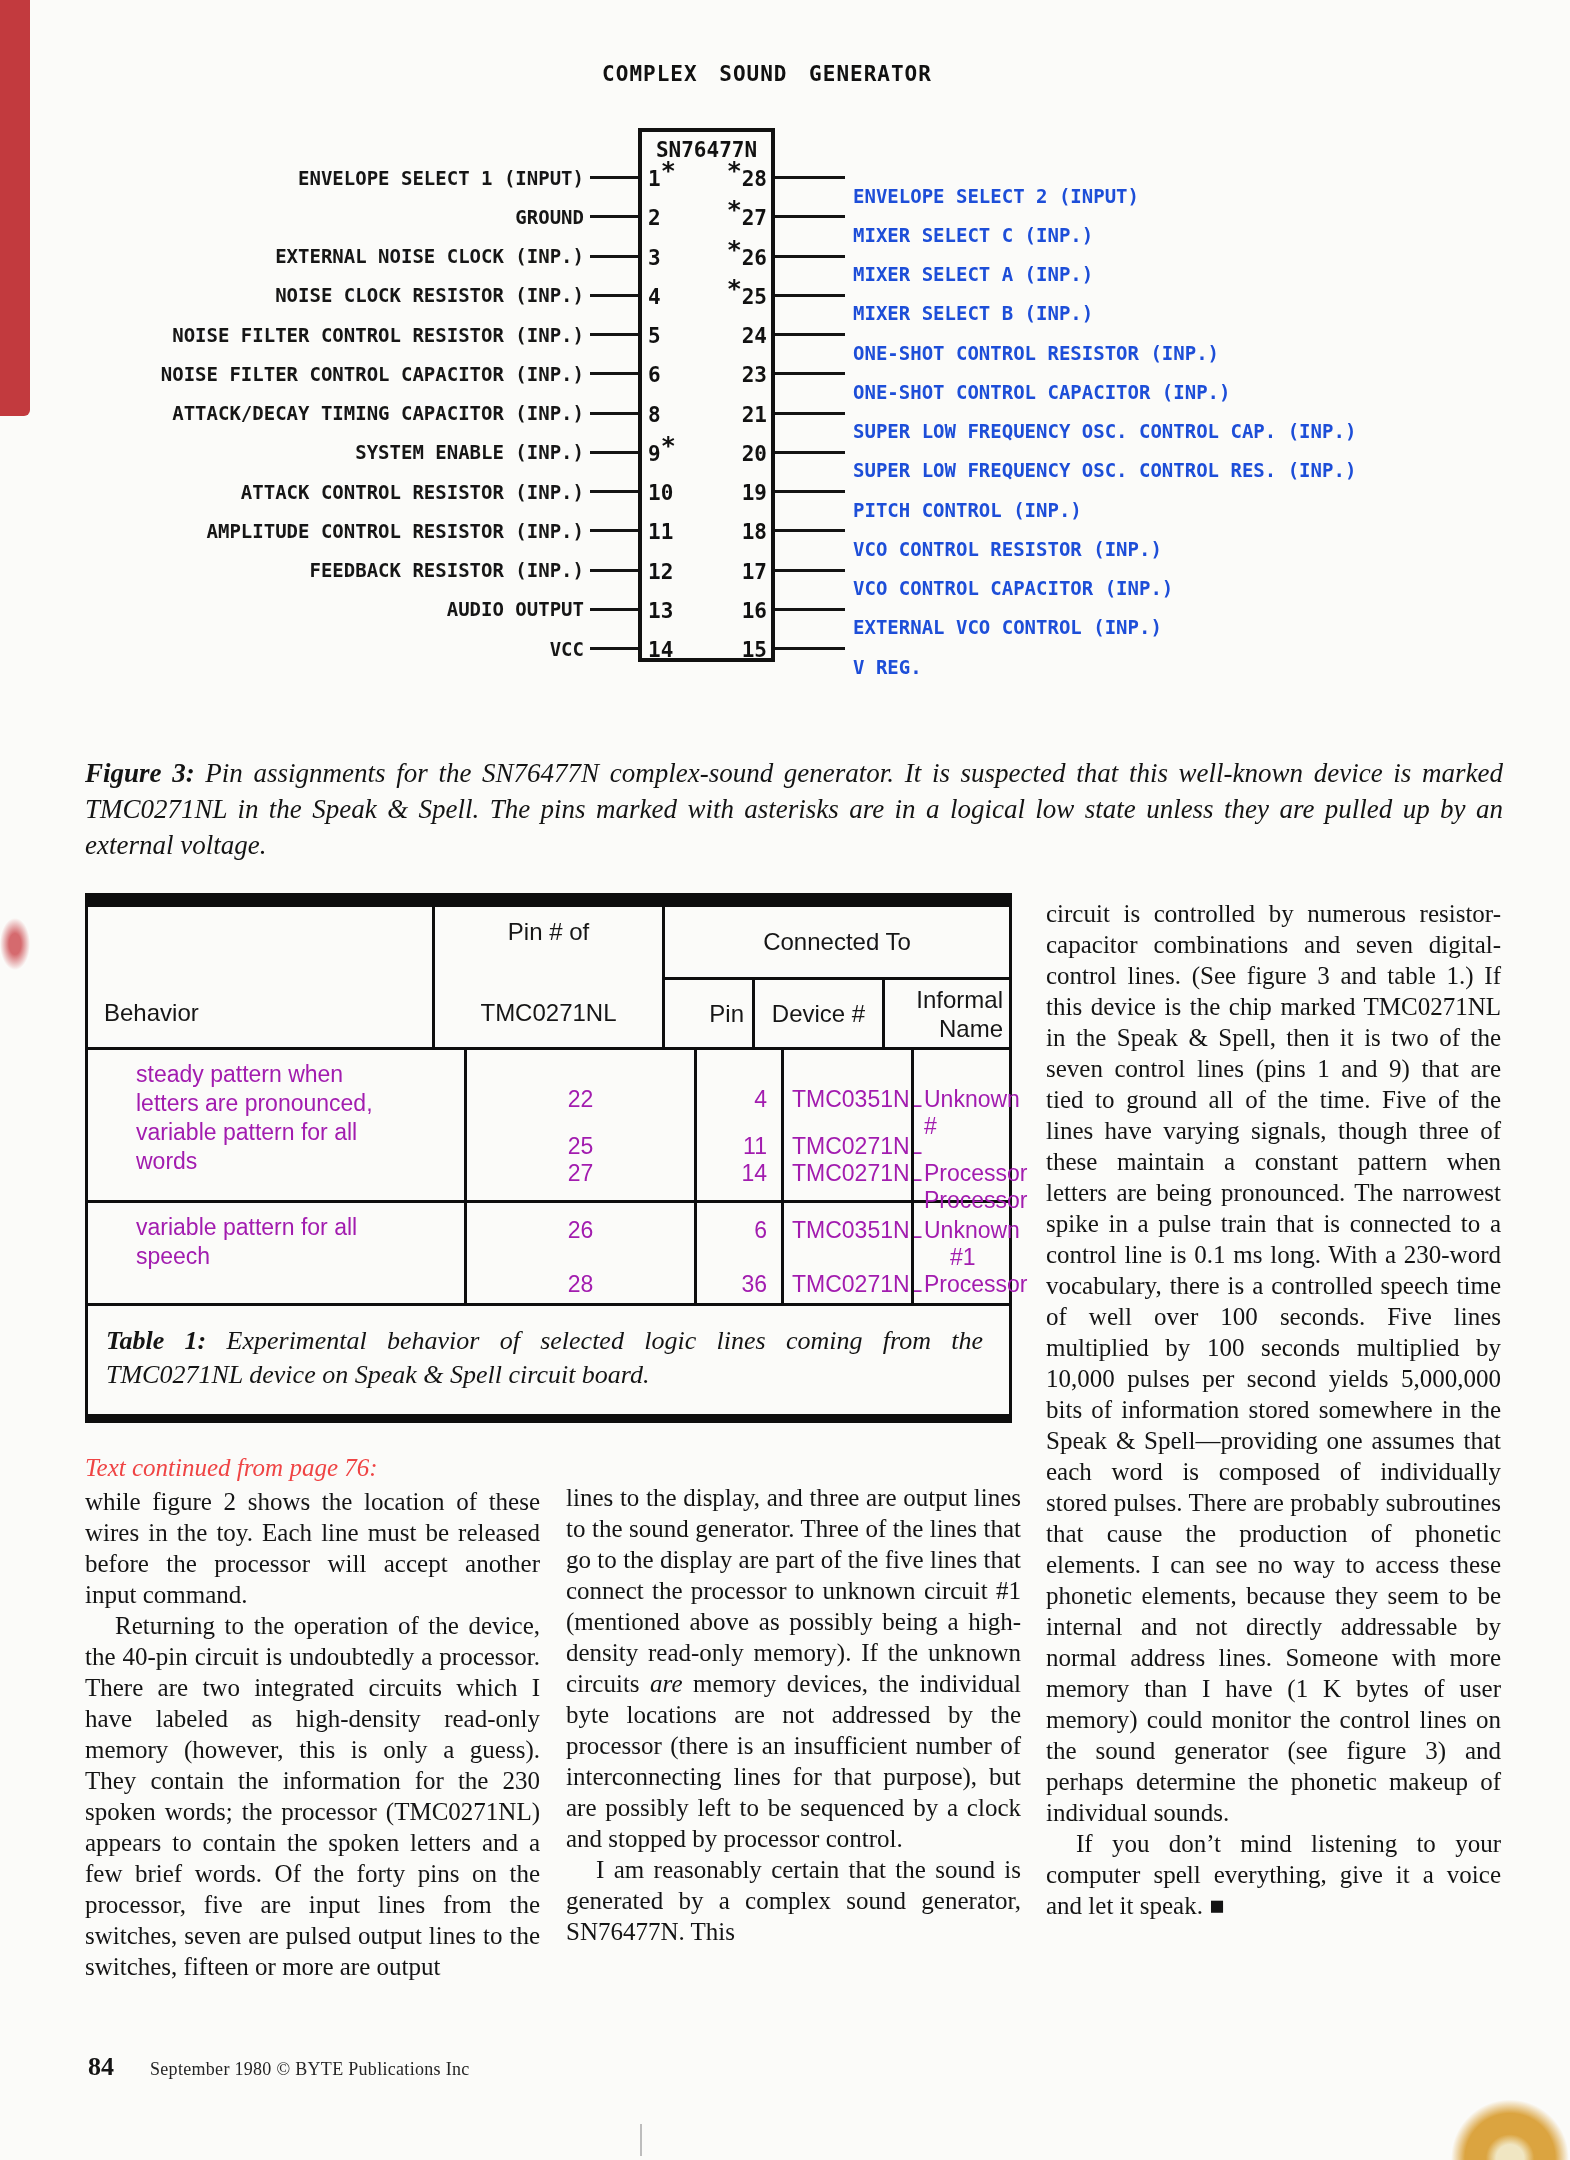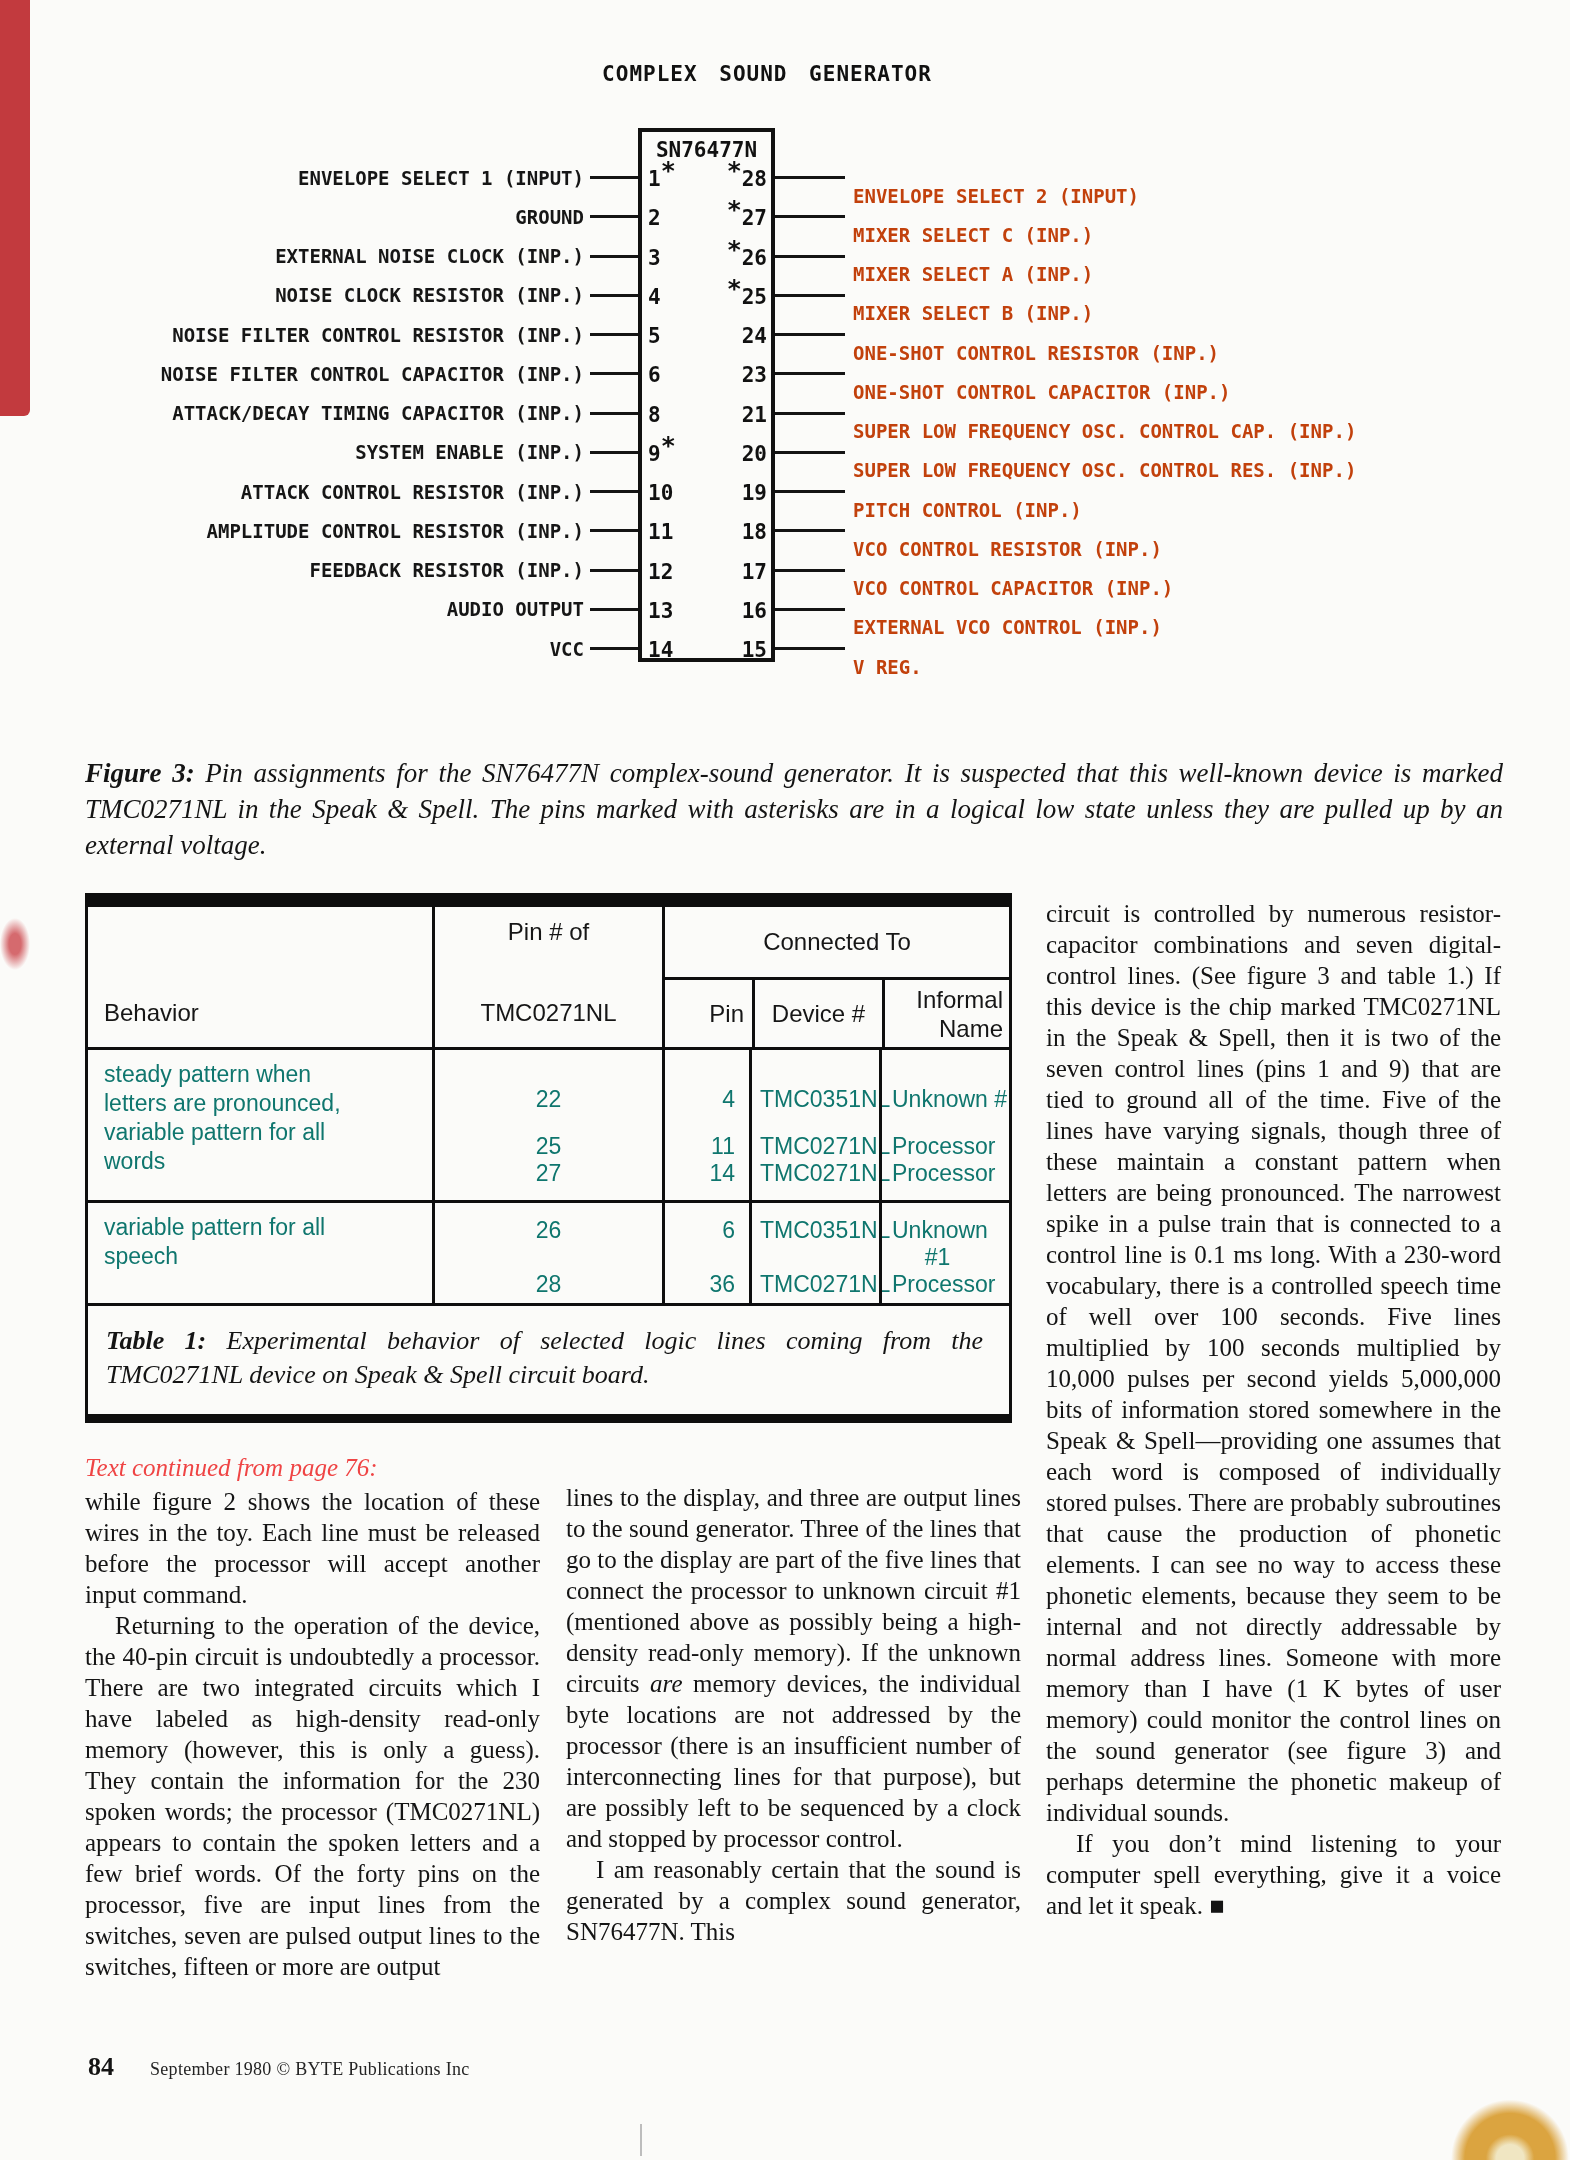--- a/index.html
+++ b/index.html
@@ -24,21 +24,21 @@
   .pl{width:590px;text-align:right;padding-right:6px;box-sizing:border-box;
     font:700 19px "DejaVu Sans Mono",monospace;color:#161616;white-space:nowrap;}
   .ld{height:3px;background:#141414;}
   .ld.l{width:48px;}
   .ld.r{width:70px;}
   .pn{font:700 21px "DejaVu Sans Mono",monospace;color:#111;box-sizing:border-box;white-space:nowrap;}
   .pnl{width:52px;padding-left:10px;}
   .sp{width:33px;}
   .pnr{width:52px;text-align:right;padding-right:8px;}
   .st{font-style:normal;position:relative;top:-7px;font-size:25px;font-weight:700;}
-  .prl{padding-left:8px;font:700 19px "DejaVu Sans Mono",monospace;color:#c2410c;white-space:nowrap;margin-top:36px;}
+  .prl{padding-left:8px;font:700 19px "DejaVu Sans Mono",monospace;color:#1d4ed8;white-space:nowrap;margin-top:36px;}
 
   
   .fig-cap{position:absolute;left:85px;top:728px;width:1418px;
     font:italic 27px/36px "Liberation Serif",serif;text-align:justify;color:#141414;}
   .fig-cap b{font-weight:700;font-style:italic;}
 
   
   .dtable{position:absolute;left:85px;top:893px;width:927px;font-family:"Liberation Sans",sans-serif;}
   .tbar{height:11px;background:#0e0e0e;}
   .tmain{border:3px solid #0e0e0e;border-bottom-width:9px;}
@@ -47,21 +47,21 @@
   .hpinof{border-left:3px solid #0e0e0e;display:flex;flex-direction:column;justify-content:space-between;
     text-align:center;padding:11px 0 20px;}
   .hgroup{border-left:3px solid #0e0e0e;display:flex;flex-direction:column;}
   .hct{height:70px;display:flex;align-items:center;justify-content:center;border-bottom:3px solid #0e0e0e;}
   .hsubs{flex:1;display:grid;grid-template-columns:87px 130px 1fr;}
   .hs{display:flex;align-items:center;}
   .hs-pin{justify-content:flex-end;padding-right:8px;}
   .hs-dev{border-left:3px solid #0e0e0e;justify-content:center;text-align:center;}
   .hs-inf{border-left:3px solid #0e0e0e;justify-content:center;text-align:right;line-height:29px;padding:0 6px;}
   .trow{display:grid;grid-template-columns:344px 230px 87px 130px 1fr;border-top:3px solid #0e0e0e;
-    font:23px/27px "Liberation Sans",sans-serif;color:#0f766e;}
+    font:23px/27px "Liberation Sans",sans-serif;color:#a21caf;padding-left:32px;}
   .r1{height:150px;}
   .r2{height:100px;}
   .cb{padding:10px 78px 0 16px;line-height:29px;}
   .cp{border-left:3px solid #0e0e0e;text-align:center;}
   .cn{border-left:3px solid #0e0e0e;text-align:right;padding-right:14px;}
   .cd{border-left:3px solid #0e0e0e;padding-left:8px;}
   .ci{border-left:3px solid #0e0e0e;padding-left:10px;}
   .r1 .m1{margin-top:36px;}
   .r1 .m2{margin-top:20px;}
   .r2 .m1{margin-top:14px;}

